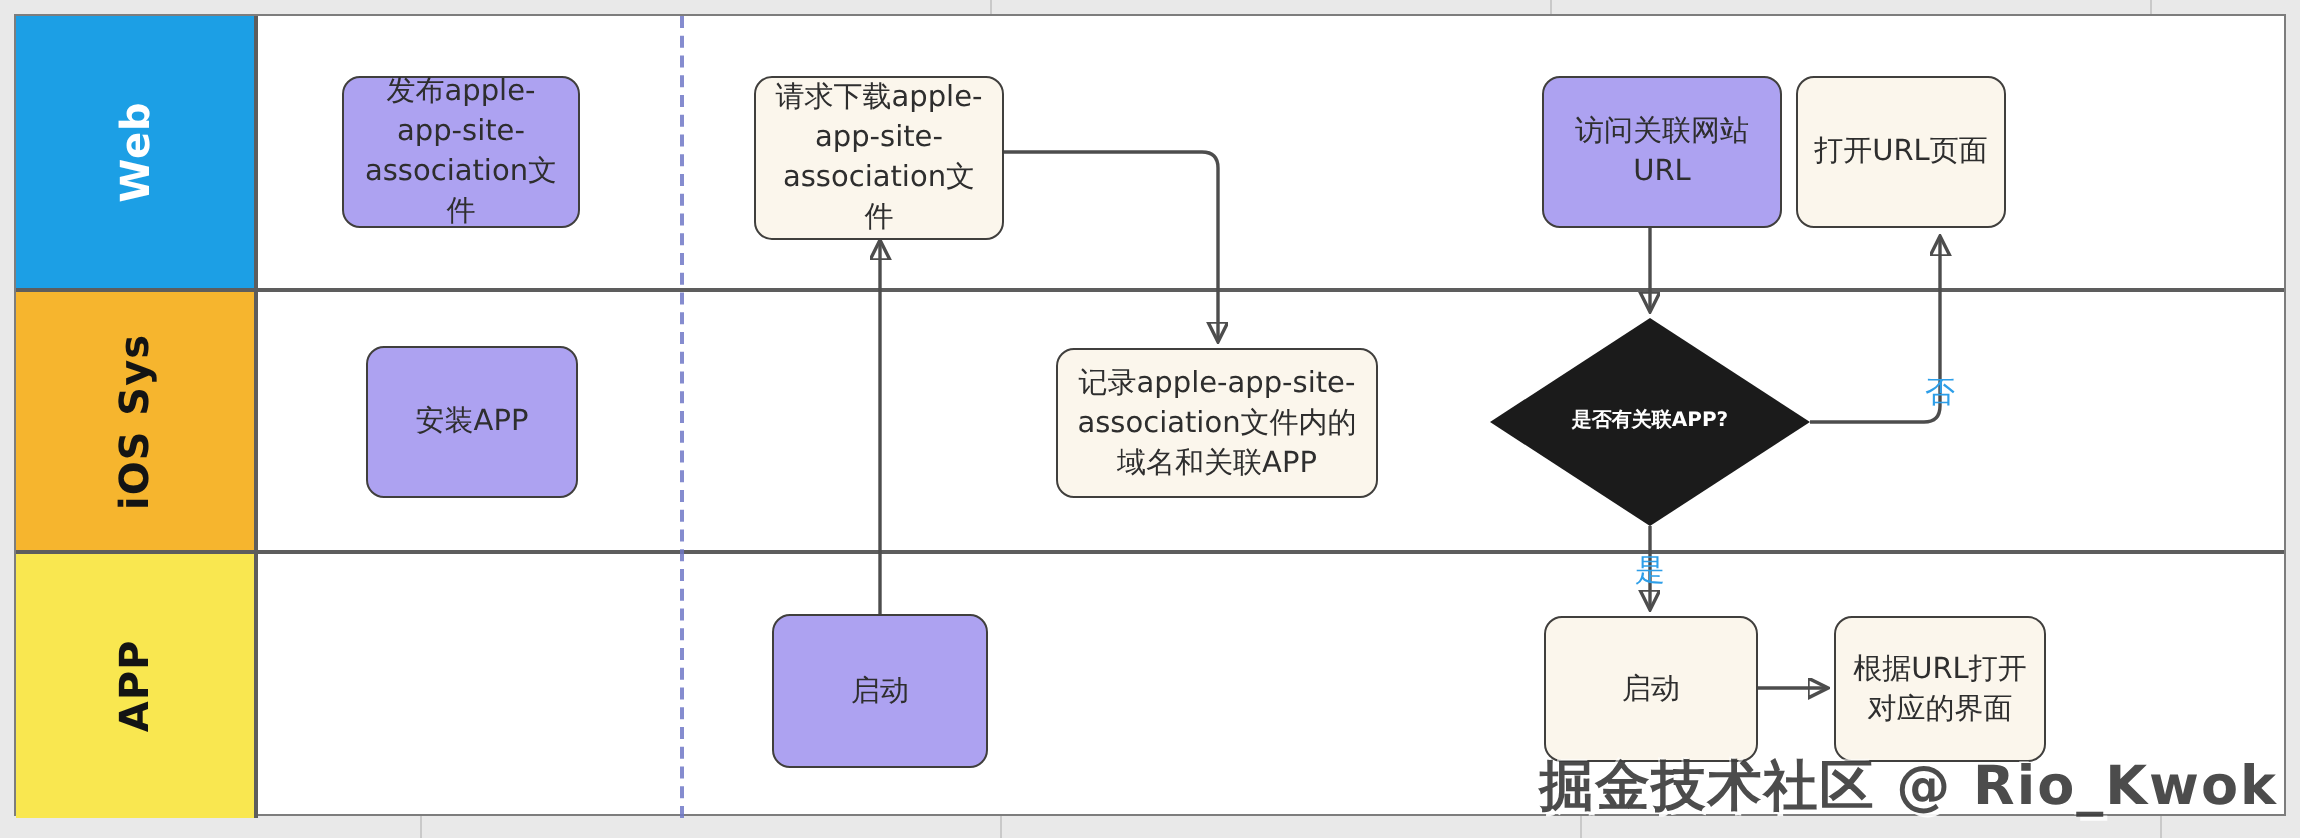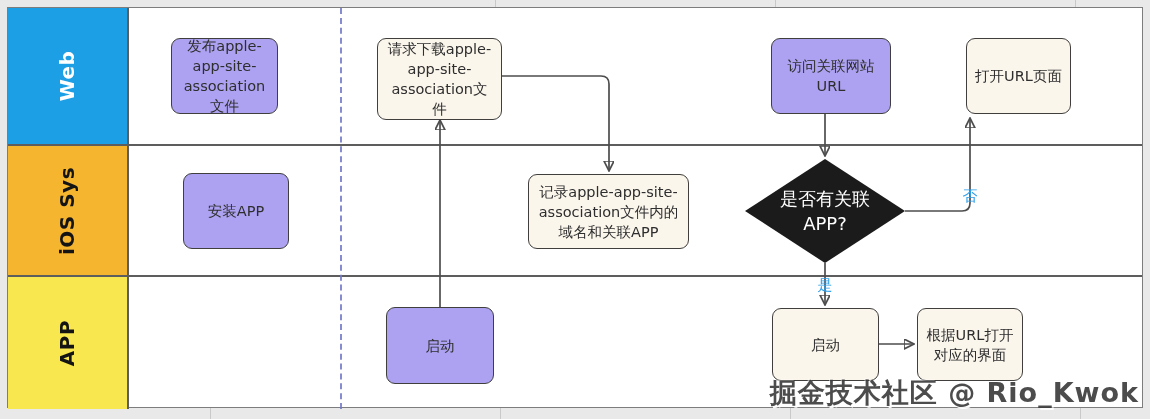--- a/index.html
+++ b/index.html
@@ -59,21 +59,21 @@
   .node.purple{background:var(--node-purple);}
   .node.cream{background:var(--node-cream);}
   .decision{
     position:absolute;z-index:4;
     left:737px;top:151px;width:160px;height:104px;
     background:var(--decision-fill);
     clip-path:polygon(50% 0%,100% 50%,50% 100%,0% 50%);
     display:flex;align-items:center;justify-content:center;text-align:center;
   }
   .decision span{
-    color:#ffffff;font-weight:normal;font-size:18px;line-height:1.4;
+    color:#ffffff;font-weight:bold;font-size:10px;line-height:1.4;
     width:104px;display:block;
   }
   .edge-label{
     position:absolute;z-index:5;color:var(--edge-label);
     font-size:15px;font-weight:500;width:28px;text-align:center;
   }
   .watermark{
     position:absolute;z-index:8;right:3px;bottom:-4px;
     font-size:27px;font-weight:bold;letter-spacing:1px;white-space:nowrap;
     color:#3d3d3d;opacity:.92;
@@ -124,30 +124,30 @@
       <path d="M494 68 H593 Q601 68 601 76 V162" marker-end="url(#arw)"></path>
       <path d="M817 106 V147" marker-end="url(#arw)"></path>
       <path d="M897 203 H954 Q962 203 962 195 V111" marker-end="url(#arw)"></path>
       <path d="M817 255 V296" marker-end="url(#arw)"></path>
       <path d="M871 336 H905" marker-end="url(#arw)"></path>
     </svg>
 
     <div class="edge-label" style="left:948px;top:179px">否</div>
     <div class="edge-label" style="left:803px;top:268px">是</div>
 
-    <div class="node purple" style="left:163px;top:30px;width:107px;height:76px">
+    <div class="node purple" style="left:163px;top:30px;width:119px;height:76px">
       <span>发布apple-app-site-association文件</span>
     </div>
     <div class="node cream" style="left:369px;top:30px;width:125px;height:82px">
       <span>请求下载apple-app-site-association文件</span>
     </div>
     <div class="node purple" style="left:763px;top:30px;width:120px;height:76px">
       <span>访问关联网站URL</span>
     </div>
-    <div class="node cream" style="left:958px;top:30px;width:105px;height:76px">
+    <div class="node cream" style="left:890px;top:30px;width:105px;height:76px">
       <span>打开URL页面</span>
     </div>
     <div class="node cream" style="left:520px;top:166px;width:161px;height:75px">
       <span>记录apple-app-site-association文件内的域名和关联APP</span>
     </div>
     <div class="node purple" style="left:175px;top:165px;width:106px;height:76px">
       <span>安装APP</span>
     </div>
     <div class="decision">
       <span>是否有关联APP?</span>

